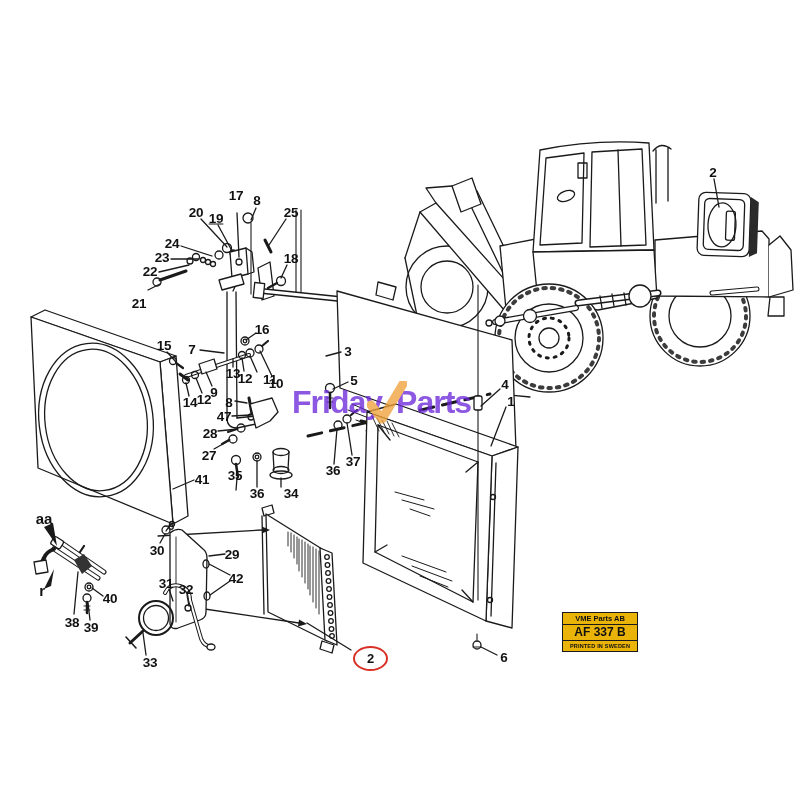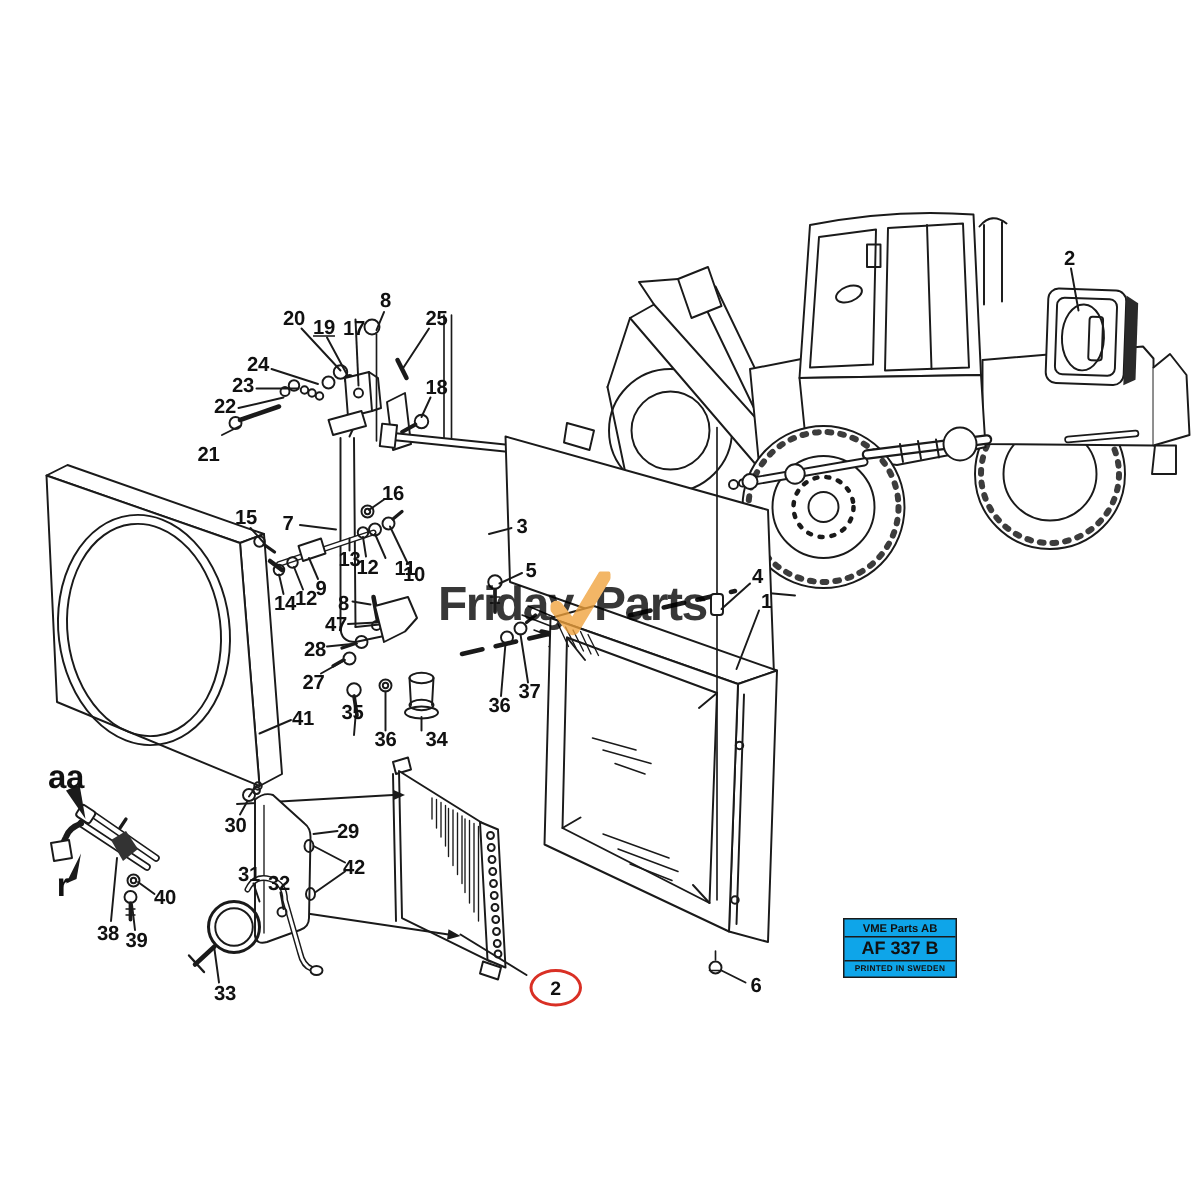--- a/index.html
+++ b/index.html
@@ -2,31 +2,31 @@
 <html><head>
 <meta charset="utf-8">
 <style>
   html,body{margin:0;padding:0;}
   body{width:800px;height:800px;background:#ffffff;position:relative;overflow:hidden;
        font-family:"Liberation Sans", sans-serif;}
   #art{position:absolute;left:0;top:0;}
   #callouts{position:absolute;left:0;top:0;width:800px;height:800px;pointer-events:none;}
   .callout{position:absolute;transform:translate(-50%,-50%);font-weight:bold;
            font-size:13.5px;color:#111;letter-spacing:-0.2px;white-space:nowrap;}
-  .callout.lg{font-size:22px;}
+  .callout.lg{font-size:15px;}
   .highlight-oval{position:absolute;left:353px;top:646px;width:31px;height:21px;
            border:2.2px solid #d93025;border-radius:50%;display:flex;
            align-items:center;justify-content:center;}
   .highlight-oval span{font-weight:bold;font-size:13px;color:#111;}
   .watermark{position:absolute;left:292px;top:380px;display:flex;align-items:center;
            font-weight:bold;font-size:32px;letter-spacing:-1px;opacity:.78;}
-  .watermark .wm-text{color:#000000;}
+  .watermark .wm-text{color:#6d28d9;}
   .watermark .wm-check{margin-left:-15px;margin-right:-11px;transform:translateY(1px);}
   .stamp{position:absolute;left:562px;top:612px;width:74px;border:1.6px solid #1a1a1a;
-           background:#0ea5e9;text-align:center;color:#111;}
+           background:#eab308;text-align:center;color:#111;}
   .stamp .row1{font-weight:bold;font-size:7.5px;line-height:11px;border-bottom:1px solid #1a1a1a;}
   .stamp .row2{font-weight:bold;font-size:12px;line-height:15px;border-bottom:1px solid #1a1a1a;}
   .stamp .row3{font-weight:bold;font-size:5.5px;line-height:10px;letter-spacing:.2px;}
 </style>
 </head>
 <body>
 
 <svg id="art" width="800" height="800" viewBox="0 0 800 800">
   <g stroke="#1a1a1a" fill="none" stroke-width="1.3" stroke-linejoin="round" stroke-linecap="round">
 
@@ -321,21 +321,21 @@
       <line x1="90" y1="620" x2="88" y2="603"></line>
       <line x1="146" y1="655" x2="143" y2="633"></line>
       <line x1="351" y1="650" x2="307" y2="623"></line>
     </g>
   </g>
 </svg>
 
 <div id="callouts">
     <div class="callout" style="left: 196px; top: 212px;">20</div>
     <div class="callout" style="left: 216px; top: 218px; text-decoration: underline;">19</div>
-    <div class="callout" style="left: 236px; top: 219px;">17</div>
+    <div class="callout" style="left: 236px; top: 195px;">17</div>
     <div class="callout" style="left: 257px; top: 200px;">8</div>
     <div class="callout" style="left: 291px; top: 212px;">25</div>
     <div class="callout" style="left: 172px; top: 243px;">24</div>
     <div class="callout" style="left: 162px; top: 257px;">23</div>
     <div class="callout" style="left: 150px; top: 271px;">22</div>
     <div class="callout" style="left: 139px; top: 291px; margin-top: 12px;">21</div>
     <div class="callout" style="left: 291px; top: 258px;">18</div>
     <div class="callout" style="left: 262px; top: 329px;">16</div>
     <div class="callout" style="left: 164px; top: 345px;">15</div>
     <div class="callout" style="left: 192px; top: 349px;">7</div>

